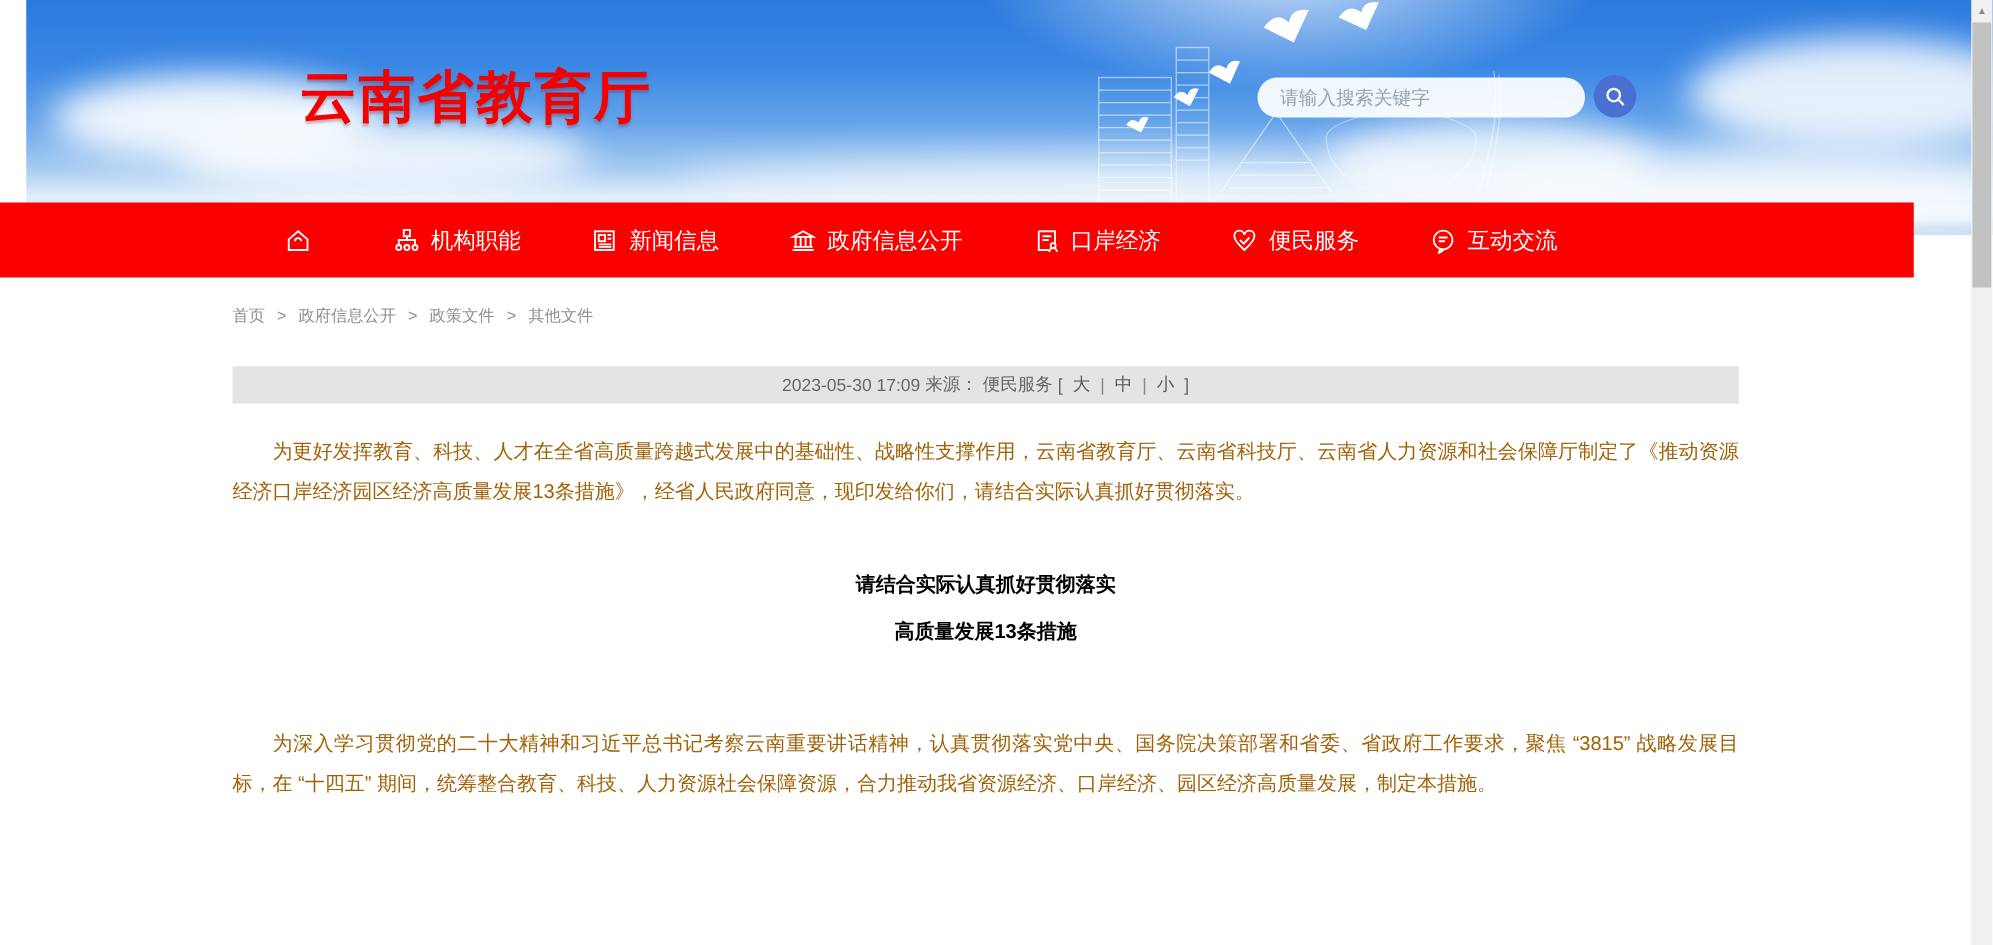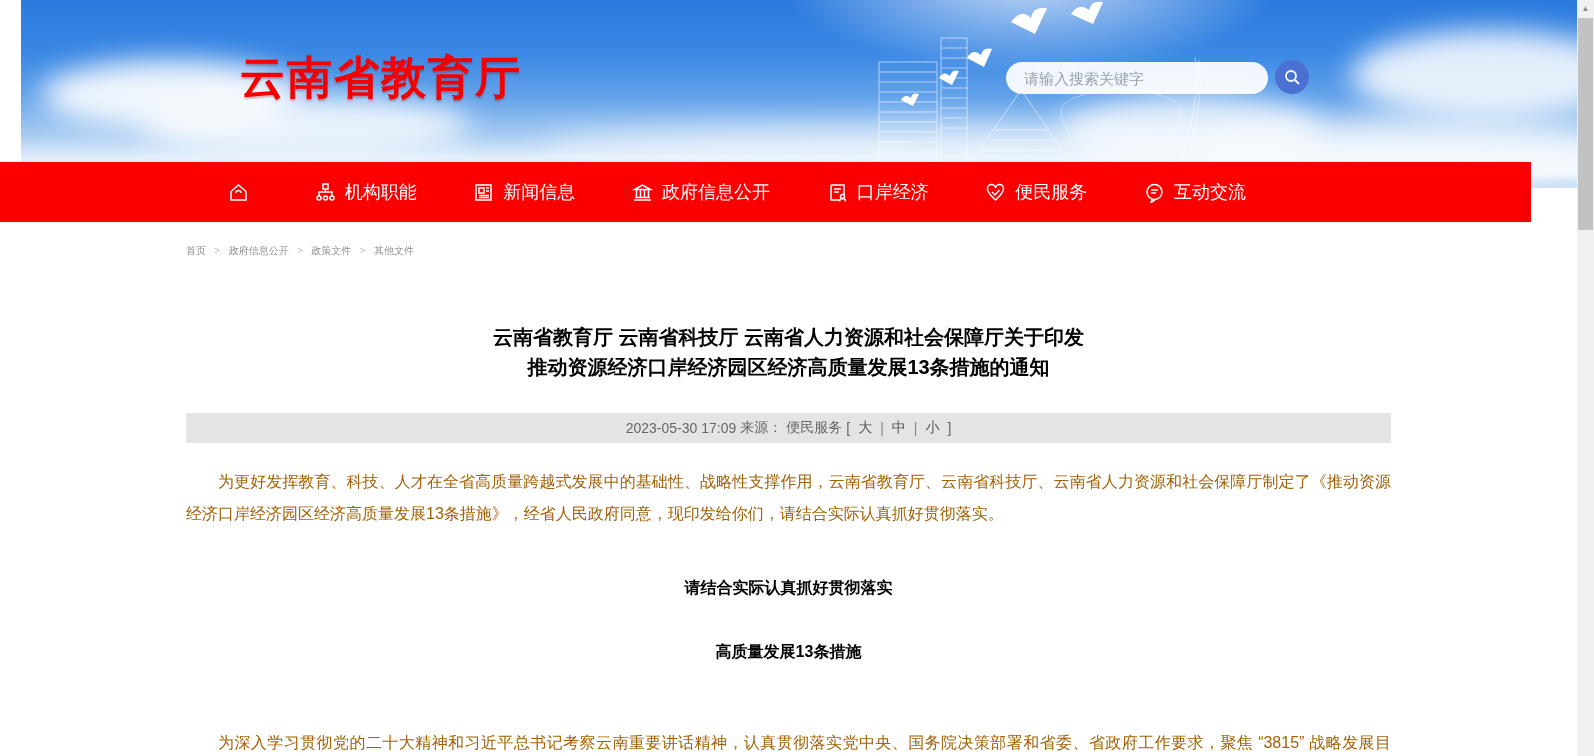--- a/index.html
+++ b/index.html
@@ -53,42 +53,42 @@
   .nav {
     position:absolute; left:0; top:162px; width:1531px; height:60px; background:#fb0000;
     display:flex; align-items:center; padding:0 285px 0 228px;
     justify-content:space-between;
   }
   .nav-item { display:flex; align-items:center; gap:9px; color:#fff; font-size:18px; cursor:pointer; white-space:nowrap; }
   .nav-item svg { display:block; }
 
   
   .content { position:absolute; left:186px; top:244px; width:1205px; }
-  .breadcrumb { font-size:10px; color:#8f8f8f;font-family:Liberation Serif, serif; }
+  .breadcrumb { font-size:13px; color:#8f8f8f; }
   .breadcrumb a { color:#8f8f8f; text-decoration:none; cursor:pointer; }
   .breadcrumb .sep { margin:0 6px; }
 
   .art-title { margin-top:64px; text-align:center; font-size:20px; font-weight:bold; color:#000; line-height:30px; }
 
   .meta-bar {
     margin-top:31px; height:30px; background:#e4e4e4; color:#666; font-size:14px;
     display:flex; align-items:center; justify-content:center; gap:4px;
   }
   .meta-bar .size-ctl { cursor:pointer; color:#555; margin:0 4px; }
   .meta-bar .pipe { color:#888; }
 
   .para {
     margin-top:23px; font-size:16px; color:#a16207; line-height:32px;
     text-align:justify; text-indent:2em;
   }
   .para.p2 { margin-top:64px; }
 
   .sub-title { text-align:center; font-size:16px; font-weight:bold; color:#000; }
   .sub-title.s1 { margin-top:48px; }
-  .sub-title.s2 { margin-top:43px; }
+  .sub-title.s2 { margin-top:16px; }
 
   
   .scrollbar { position:absolute; right:0; top:0; width:17px; height:756px; background:#f0f0f0; }
   .scroll-arrow { position:absolute; top:4px; left:0; width:17px; text-align:center; font-size:8px; color:#8a8a8a; }
   .scroll-thumb { position:absolute; top:18px; left:1px; width:15px; height:212px; background:#c2c2c2; cursor:pointer; }
 </style>
 </head>
 <body>
 
 <div class="page">
@@ -199,24 +199,20 @@
     <div class="breadcrumb">
       <a>首页</a>
       <span class="sep">&gt;</span>
       <a>政府信息公开</a>
       <span class="sep">&gt;</span>
       <a>政策文件</a>
       <span class="sep">&gt;</span>
       <a>其他文件</a>
     </div>
 
-    <div class="art-title">
-      <div>云南省教育厅 云南省科技厅 云南省人力资源和社会保障厅关于印发</div>
-      <div>推动资源经济口岸经济园区经济高质量发展13条措施的通知</div>
-    </div>
 
     <div class="meta-bar">
       <span>2023-05-30 17:09</span>
       <span>来源：</span>
       <span>便民服务</span>
       <span>[</span>
       <span class="size-ctl">大</span>
       <span class="pipe">|</span>
       <span class="size-ctl">中</span>
       <span class="pipe">|</span>

